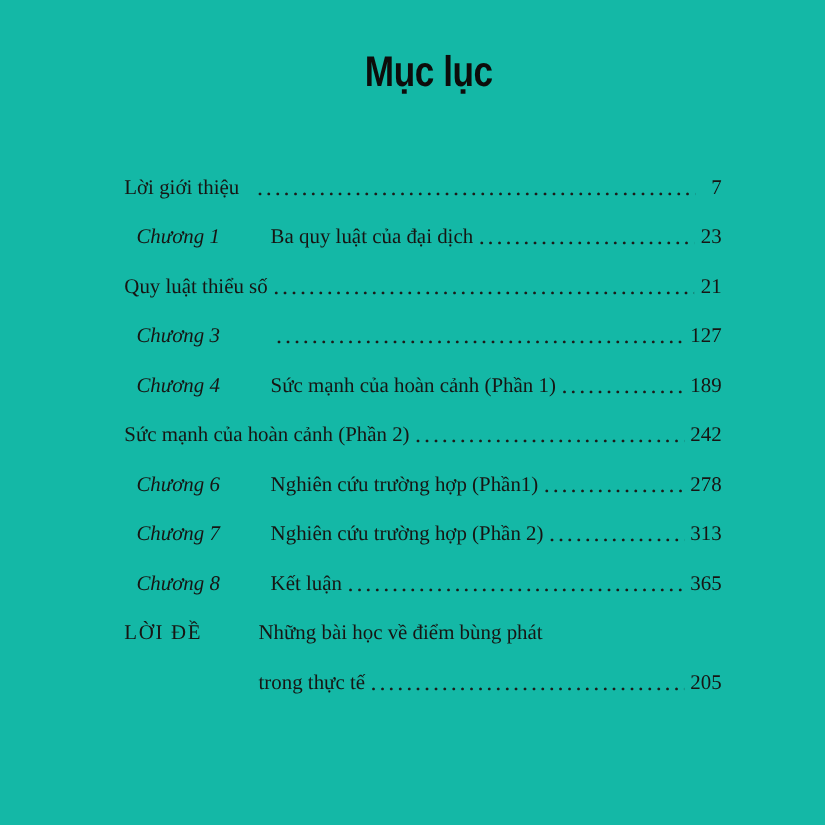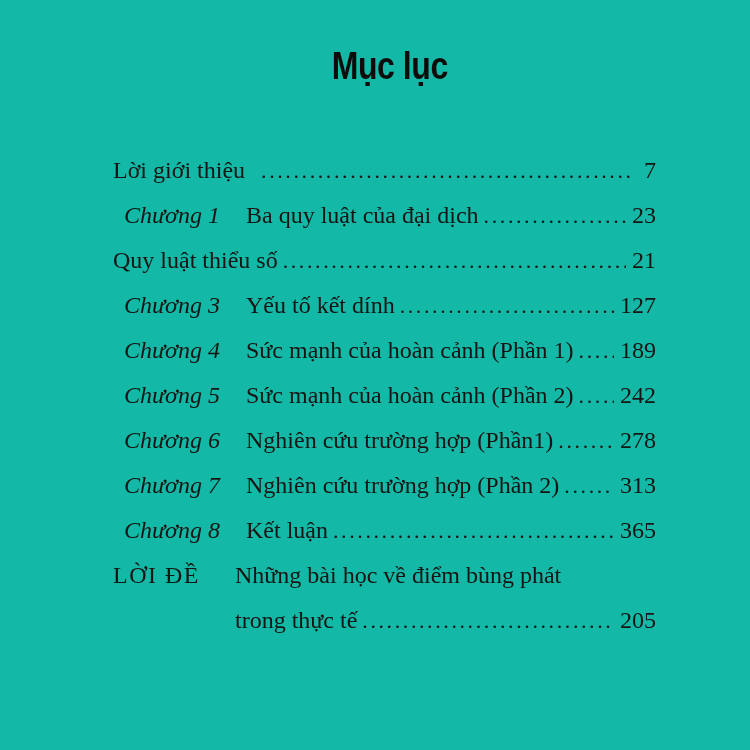--- a/index.html
+++ b/index.html
@@ -31,21 +31,21 @@
     position: absolute;
     left: 113px;
     top: 148px;
     width: 543px;
   }
   .row {
     display: flex;
     align-items: center;
     height: 45px;
     line-height: 45px;
-    font-size: 24px;
+    font-size: 19px;
     white-space: nowrap;
   }
   .label {
     width: 122px;
     flex: none;
   }
   .italic { font-style: italic; margin-left: 11px; }
   .caps { letter-spacing: 1.5px; }
   .entry-title { flex: none; }
   .leader {
@@ -91,34 +91,32 @@
     </div>
 
     <div class="row">
       <span class="entry-title">Quy luật thiểu số</span>
       <span class="leader"></span>
       <span class="num">21</span>
     </div>
 
     <div class="row">
       <span class="label italic">Chương 3</span>
-      <span class="entry-title">Yếu tố kết dính</span>
       <span class="leader"></span>
       <span class="num">127</span>
     </div>
 
     <div class="row">
       <span class="label italic">Chương 4</span>
       <span class="entry-title">Sức mạnh của hoàn cảnh (Phần 1)</span>
       <span class="leader"></span>
       <span class="num">189</span>
     </div>
 
     <div class="row">
-      <span class="label italic">Chương 5</span>
       <span class="entry-title">Sức mạnh của hoàn cảnh (Phần 2)</span>
       <span class="leader"></span>
       <span class="num">242</span>
     </div>
 
     <div class="row">
       <span class="label italic">Chương 6</span>
       <span class="entry-title">Nghiên cứu trường hợp (Phần1)</span>
       <span class="leader"></span>
       <span class="num">278</span>

